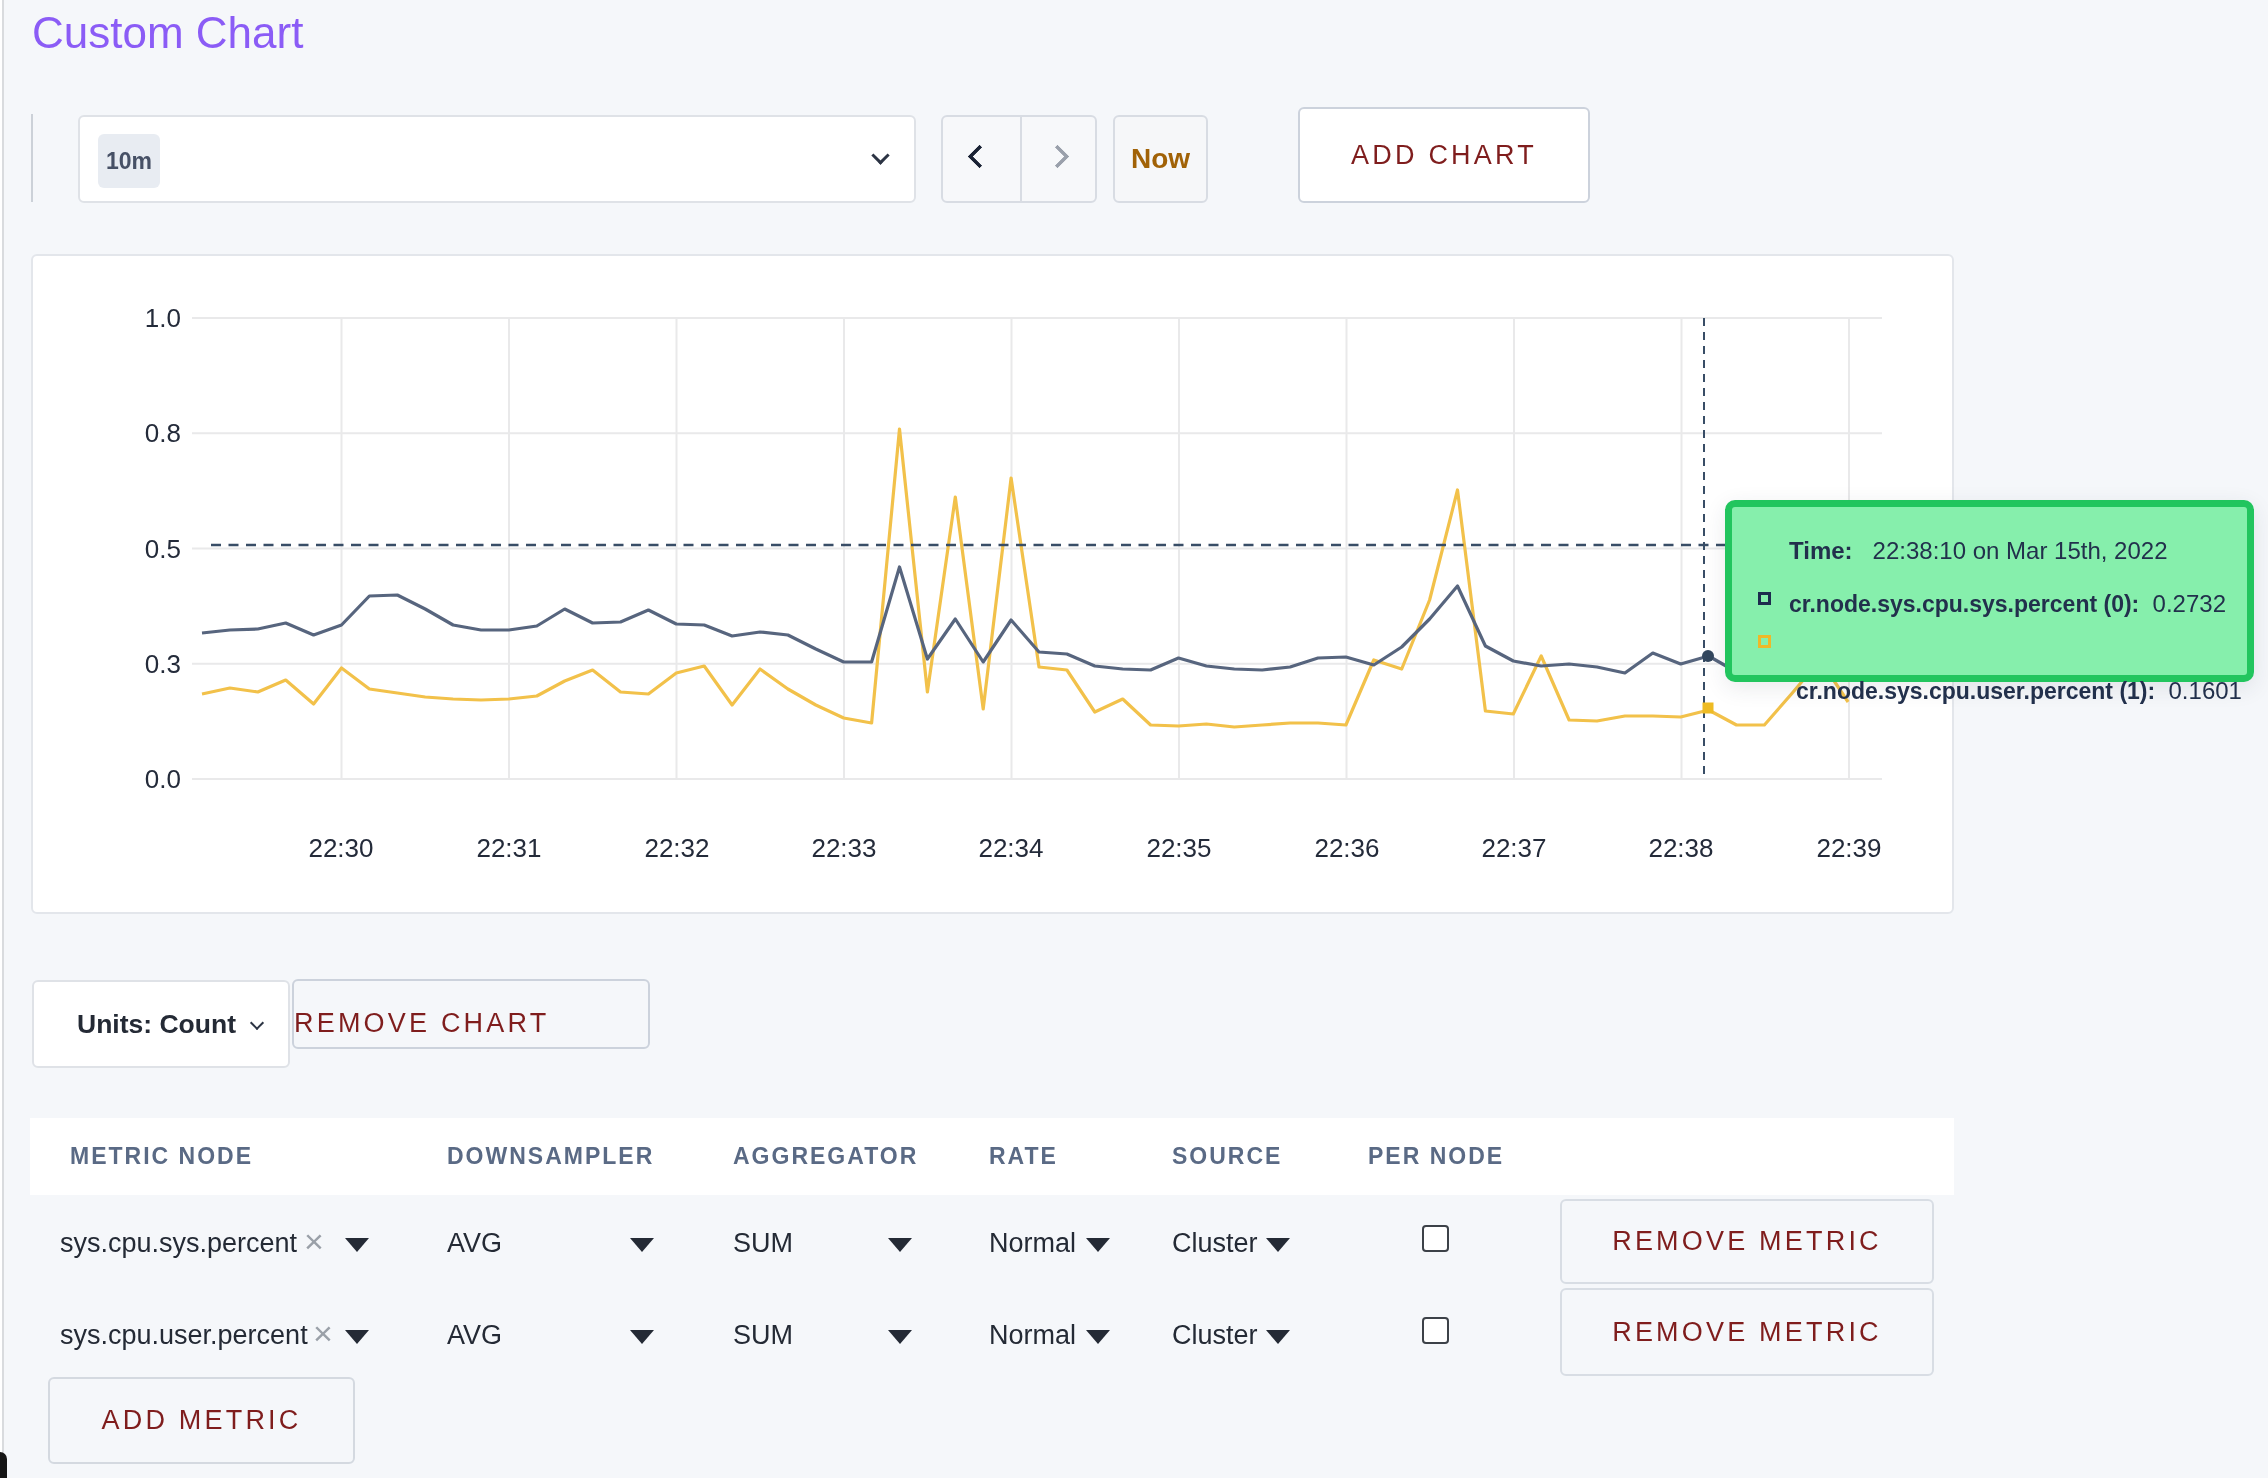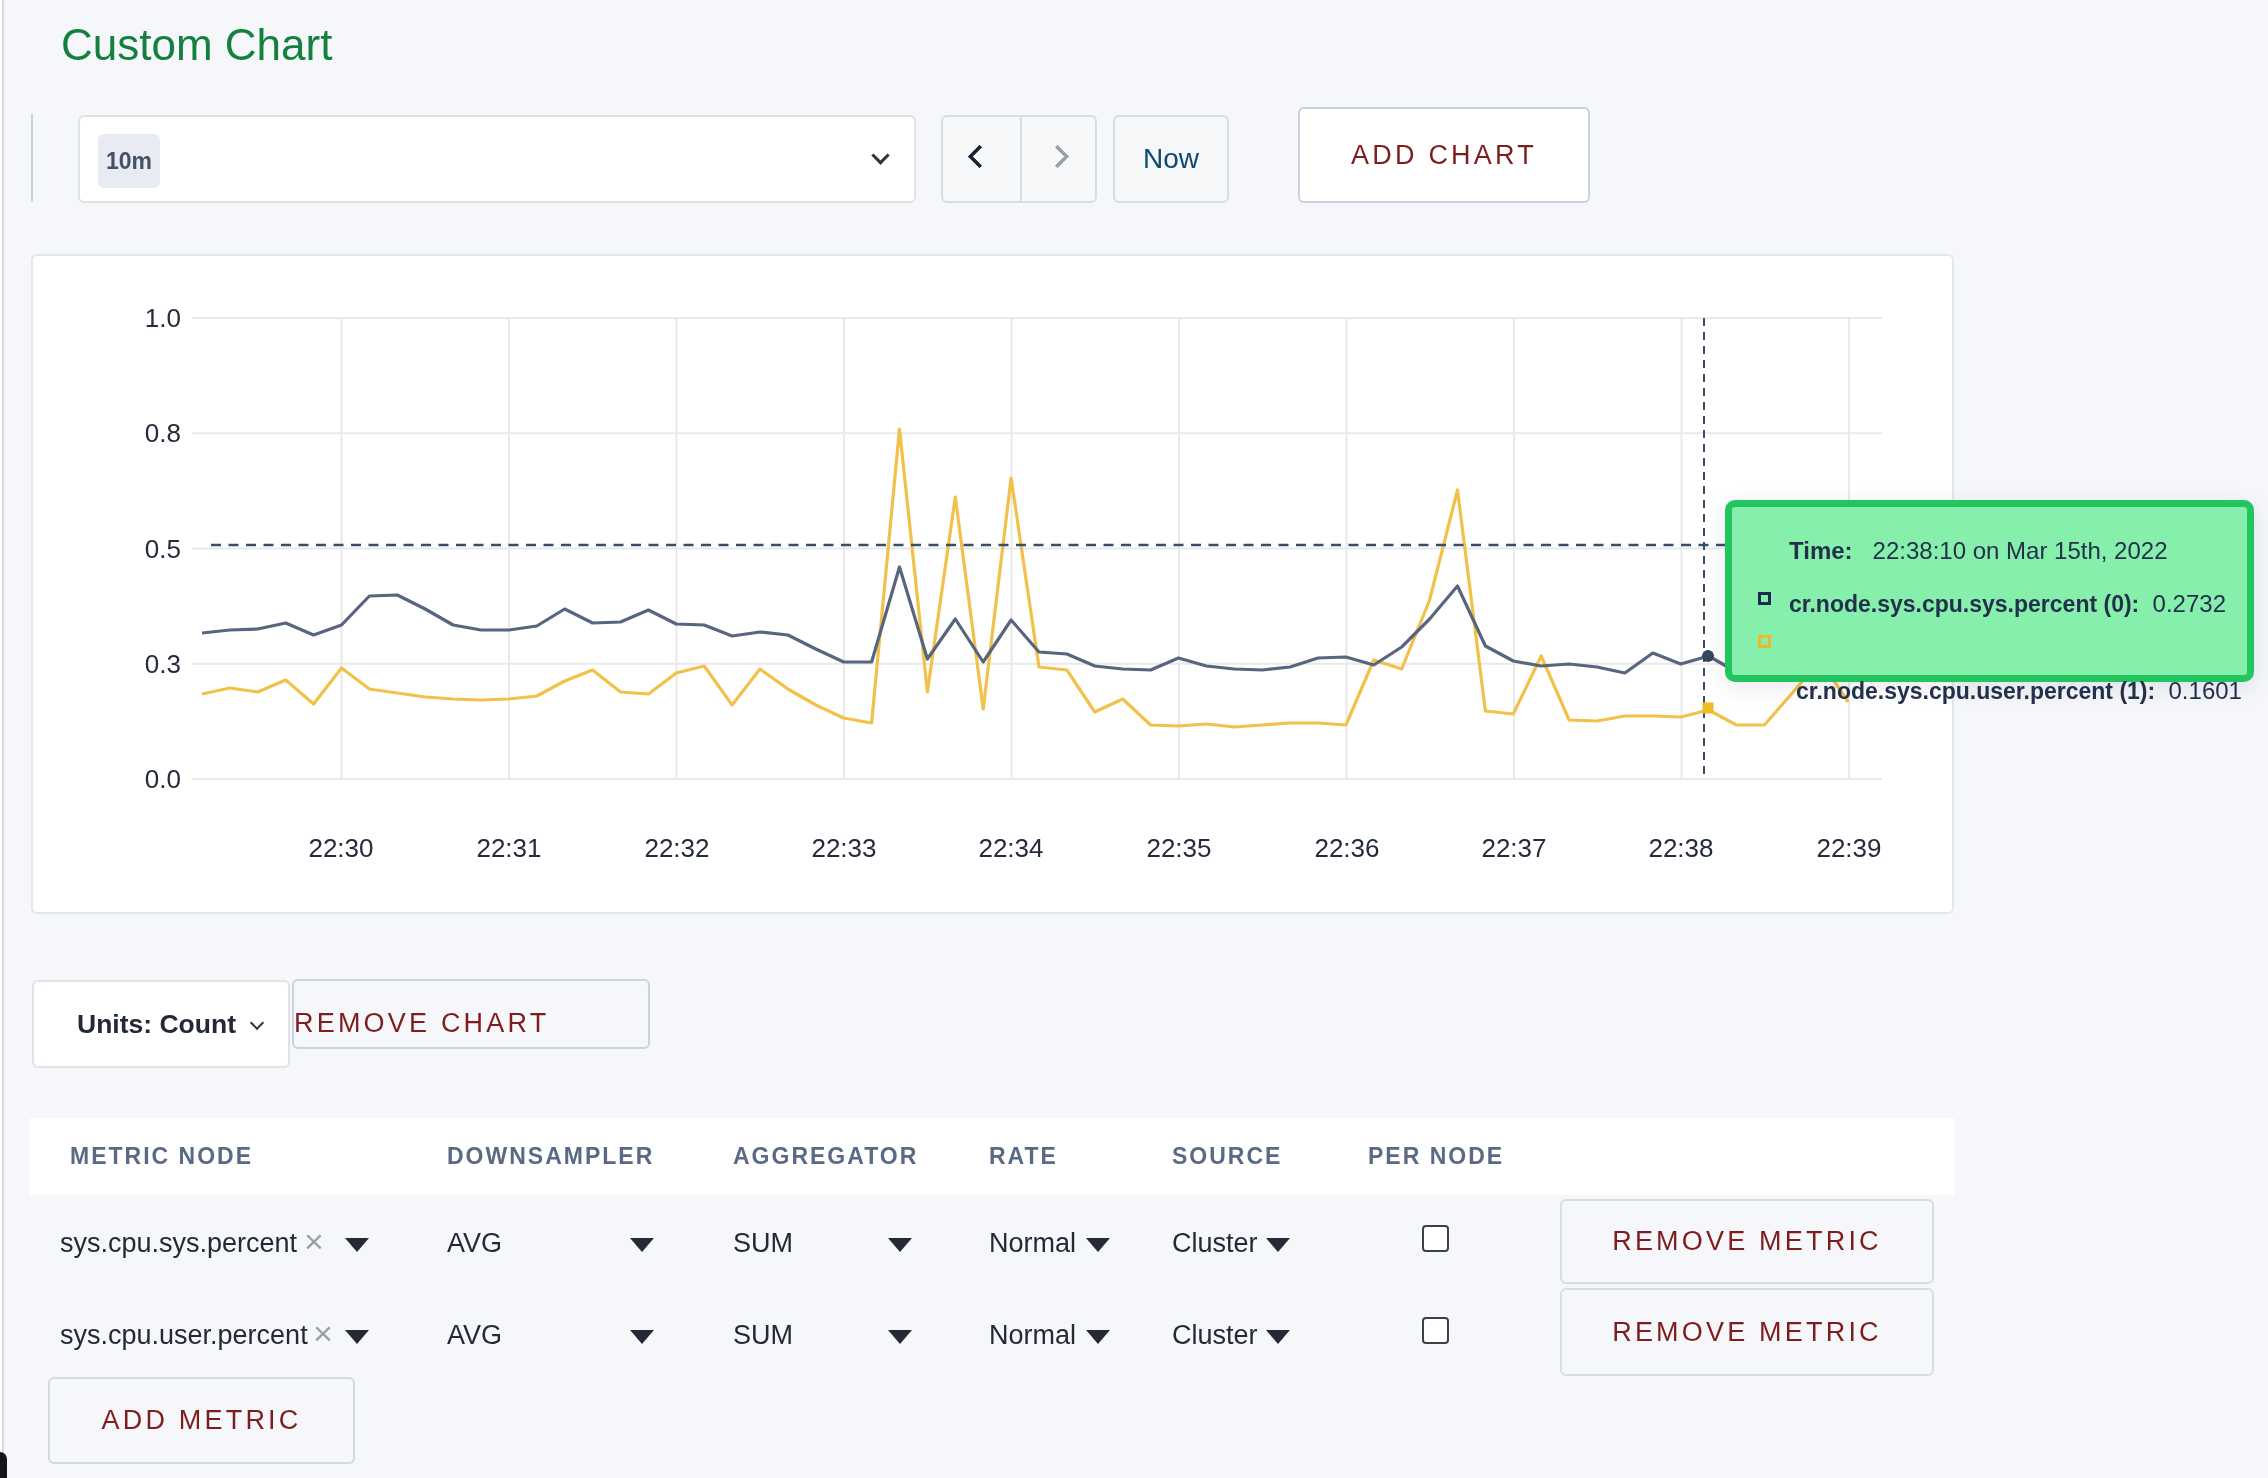--- a/index.html
+++ b/index.html
@@ -6,36 +6,36 @@
   html,body { width:2268px; height:1478px; background:#f5f7fa; font-family:"Liberation Sans", sans-serif; overflow:hidden; }
   .abs { position:absolute; }
   .box { position:absolute; background:#fff; border:2px solid #dfe2e7; border-radius:6px; }
   .btn-blue { color:#7f1d1d; font-weight:normal; letter-spacing:3.2px; font-size:27px; }
   .chev { display:inline-block; width:14px; height:14px; border-right:3px solid #2c3444; border-bottom:3px solid #2c3444; transform:rotate(45deg); }
   .tri { display:inline-block; width:0; height:0; border-left:12px solid transparent; border-right:12px solid transparent; border-top:14px solid #242a35; }
 </style>
 </head>
 <body>
 
-<div class="abs" style="left:32px; top:20px; font-size:44px; color:#15803d;margin-left:29px;">Custom Chart</div>
+<div class="abs" style="left:32px; top:8px; font-size:44px; color:#8b5cf6;">Custom Chart</div>
 
 <div class="abs" style="left:31px; top:114px; width:2px; height:88px; background:#ccd1d8;"></div>
 
 <div class="box" style="left:78px; top:115px; width:838px; height:88px;">
   <div class="abs" style="left:18px; top:17px; width:62px; height:54px; background:#e8ecf2; border-radius:6px; text-align:center; line-height:54px; font-size:23px; font-weight:bold; color:#475166;">10m</div>
   <span class="chev abs" style="left:794px; top:32px; width:13px; height:13px;"></span>
 </div>
 
 <div class="box" style="left:941px; top:115px; width:156px; height:88px; background:#f7f8fa; border-color:#d8dce3;">
   <div class="abs" style="left:77px; top:0; width:2px; height:84px; background:#d8dce3;"></div>
   <span class="abs" style="left:28px; top:31px; width:17px; height:17px; border-left:4.5px solid #1b2335; border-bottom:4.5px solid #1b2335; transform:rotate(45deg); border-radius:1px;"></span>
   <span class="abs" style="left:106px; top:31px; width:17px; height:17px; border-right:4.5px solid #9aa0ab; border-top:4.5px solid #9aa0ab; transform:rotate(45deg); border-radius:1px;"></span>
 </div>
 
-<div class="box" style="left:1113px; top:115px; width:116px; height:88px; background:#f6f7f9; border-color:#d8dce3; text-align:center; line-height:84px; font-size:28px; font-weight:normal; color:#0c4a6e;">Now</div>
+<div class="box" style="left:1113px; top:115px; width:95px; height:88px; background:#f6f7f9; border-color:#d8dce3; text-align:center; line-height:84px; font-size:28px; font-weight:bold; color:#a16207;">Now</div>
 
 <div class="box" style="left:1298px; top:107px; width:292px; height:96px; border-color:#ccd2dc; text-align:center; line-height:92px;"><span class="btn-blue">ADD CHART</span></div>
 
 <div class="box" style="left:31px; top:254px; width:1923px; height:660px; border-color:#e3e6eb;">
 <svg width="1923" height="660" viewBox="0 0 1923 660" style="position:absolute;left:0;top:0;">
 <line x1="159" y1="62.00" x2="1849" y2="62.00" stroke="#e9e9ea" stroke-width="2"></line>
 <line x1="159" y1="177.25" x2="1849" y2="177.25" stroke="#e9e9ea" stroke-width="2"></line>
 <line x1="159" y1="292.50" x2="1849" y2="292.50" stroke="#e9e9ea" stroke-width="2"></line>
 <line x1="159" y1="407.75" x2="1849" y2="407.75" stroke="#e9e9ea" stroke-width="2"></line>
 <line x1="159" y1="523.00" x2="1849" y2="523.00" stroke="#e9e9ea" stroke-width="2"></line>

